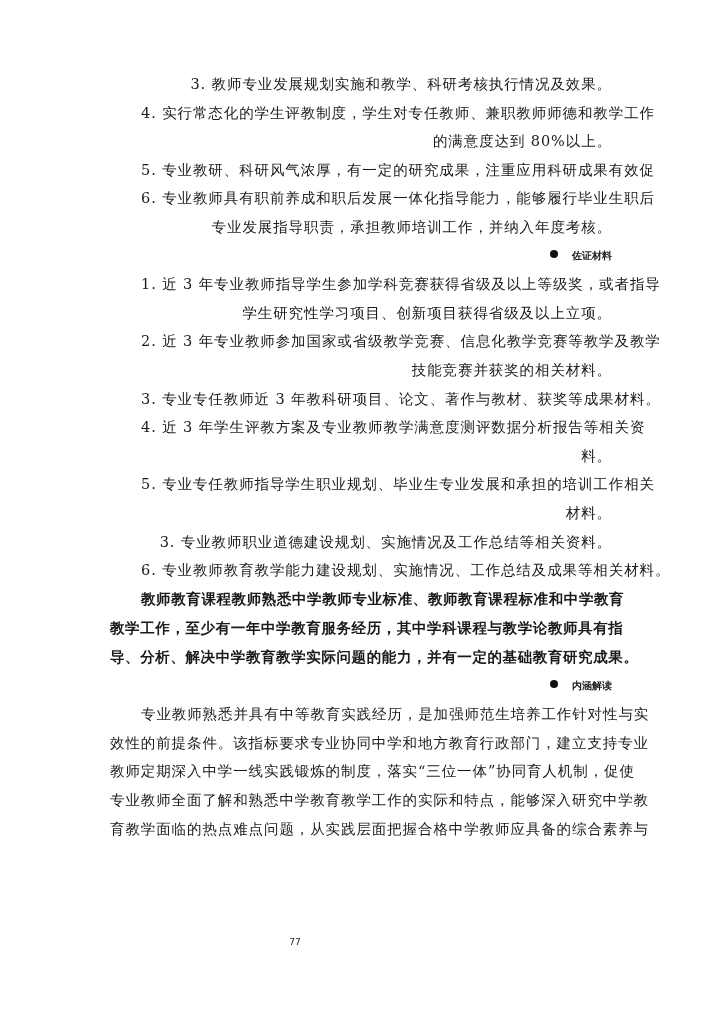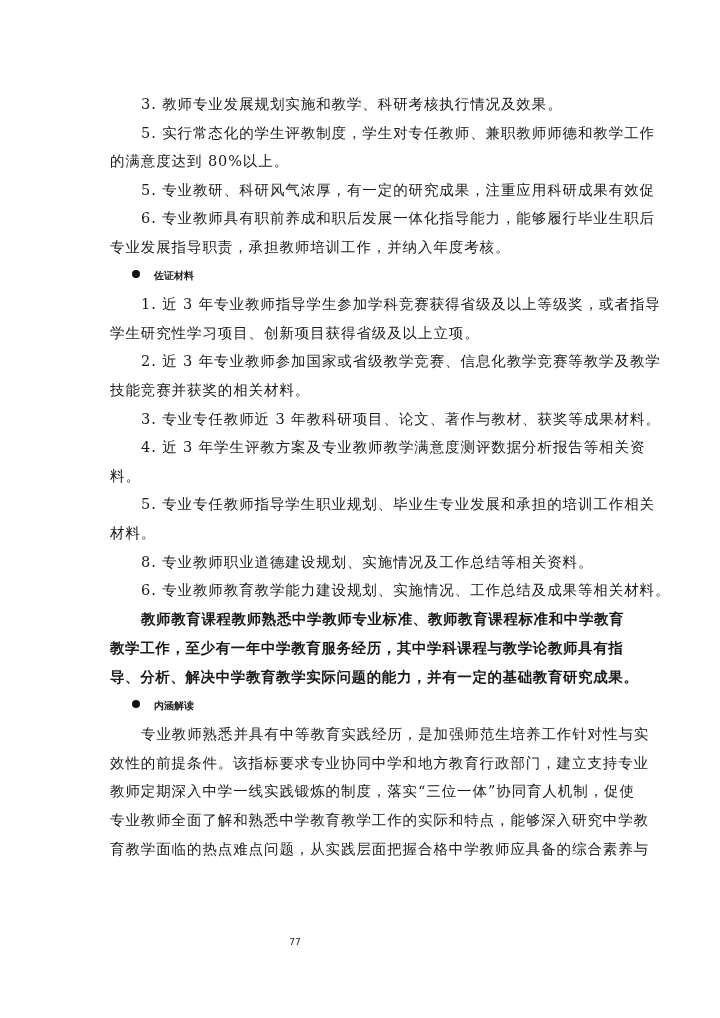--- a/index.html
+++ b/index.html
@@ -1,58 +1,58 @@
 <!DOCTYPE html>
 <html><head>
 <meta charset="utf-8">
 <style>
   html, body { margin: 0; padding: 0; background: #ffffff; }
   body { width: 720px; height: 1018px; position: relative; overflow: hidden;
          font-family: "DejaVu Serif", "Liberation Serif", serif; color: #1a1a1a; }
-  .page { position: absolute; left: 110px; top: 90px; width: 502px; }
+  .page { position: absolute; left: 110px; top: 70px; width: 502px; text-align: right; }
   .line { font-size: 14.5px; line-height: 28.6px; height: 28.6px; white-space: nowrap;
           letter-spacing: 0.9px; overflow: visible; }
   .indent { padding-left: 31px; }
   .bullet-head { font-family: "DejaVu Sans", "Liberation Sans", sans-serif; font-weight: bold;
                  font-size: 10px; line-height: 28.6px; height: 28.6px; padding-left: 22px; }
   .bullet-head .dot { display: inline-block; width: 8px; height: 8px; border-radius: 50%;
                       background: #111; margin-right: 14px; vertical-align: middle; position: relative; top: -2px; }
   .section-title { font-family: "DejaVu Sans", "Liberation Sans", sans-serif; font-weight: bold;
                    font-size: 16.5px; line-height: 30px; height: 40px; padding-left: 31px; padding-top: 2px; }
   .bold-line { font-family: "DejaVu Sans", "Liberation Sans", sans-serif; font-weight: bold;
                font-size: 14.5px; line-height: 29px; height: 29px; white-space: nowrap; letter-spacing: 0.6px; }
   .page-number { position: absolute; left: 0; width: 590px; top: 937px; text-align: center;
                  font-family: "DejaVu Sans", "Liberation Sans", sans-serif; font-size: 9px; color: #222; }
 </style>
 </head>
 <body>
 
 <div class="page">
 
   <div class="line indent">3. 教师专业发展规划实施和教学、科研考核执行情况及效果。</div>
-  <div class="line indent">5. 实行常态化的学生评教制度，学生对专任教师、兼职教师师德和教学工作</div>
+  <div class="line indent">4. 实行常态化的学生评教制度，学生对专任教师、兼职教师师德和教学工作</div>
   <div class="line">的满意度达到 80%以上。</div>
   <div class="line indent">5. 专业教研、科研风气浓厚，有一定的研究成果，注重应用科研成果有效促</div>
   <div class="line indent">6. 专业教师具有职前养成和职后发展一体化指导能力，能够履行毕业生职后</div>
   <div class="line">专业发展指导职责，承担教师培训工作，并纳入年度考核。</div>
 
   <div class="bullet-head">
     <span class="dot"></span><span>佐证材料</span>
   </div>
 
   <div class="line indent">1. 近 3 年专业教师指导学生参加学科竞赛获得省级及以上等级奖，或者指导</div>
   <div class="line">学生研究性学习项目、创新项目获得省级及以上立项。</div>
   <div class="line indent">2. 近 3 年专业教师参加国家或省级教学竞赛、信息化教学竞赛等教学及教学</div>
   <div class="line">技能竞赛并获奖的相关材料。</div>
   <div class="line indent">3. 专业专任教师近 3 年教科研项目、论文、著作与教材、获奖等成果材料。</div>
   <div class="line indent">4. 近  3  年学生评教方案及专业教师教学满意度测评数据分析报告等相关资</div>
   <div class="line">料。</div>
   <div class="line indent">5. 专业专任教师指导学生职业规划、毕业生专业发展和承担的培训工作相关</div>
   <div class="line">材料。</div>
-  <div class="line indent">8. 专业教师职业道德建设规划、实施情况及工作总结等相关资料。</div>
+  <div class="line indent">3. 专业教师职业道德建设规划、实施情况及工作总结等相关资料。</div>
   <div class="line indent">6. 专业教师教育教学能力建设规划、实施情况、工作总结及成果等相关材料。</div>
 
 
   <div class="bold-line indent">教师教育课程教师熟悉中学教师专业标准、教师教育课程标准和中学教育</div>
   <div class="bold-line">教学工作，至少有一年中学教育服务经历，其中学科课程与教学论教师具有指</div>
   <div class="bold-line">导、分析、解决中学教育教学实际问题的能力，并有一定的基础教育研究成果。</div>
 
   <div class="bullet-head">
     <span class="dot"></span><span>内涵解读</span>
   </div>

